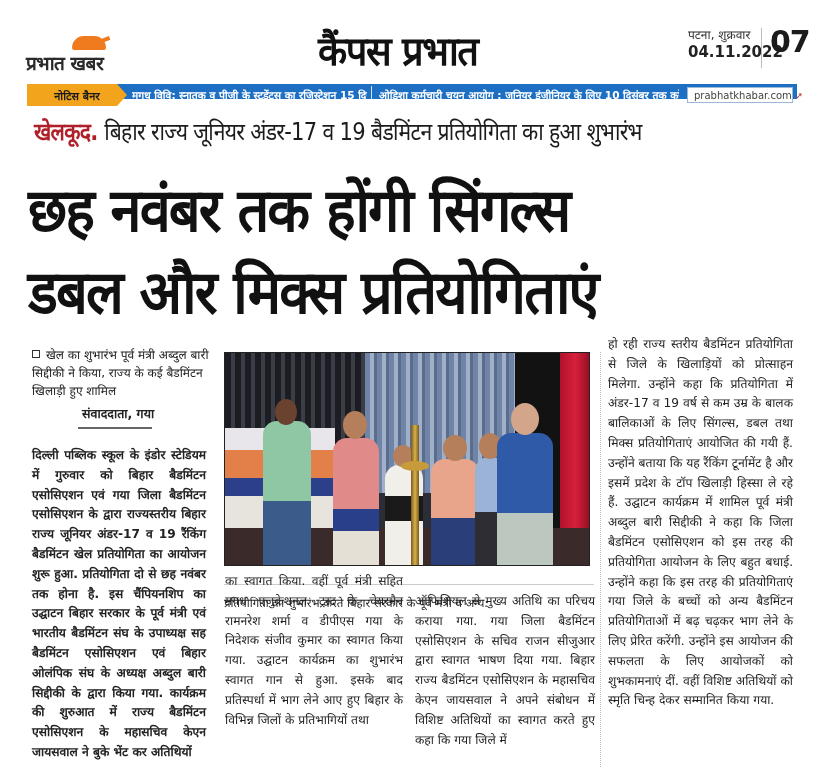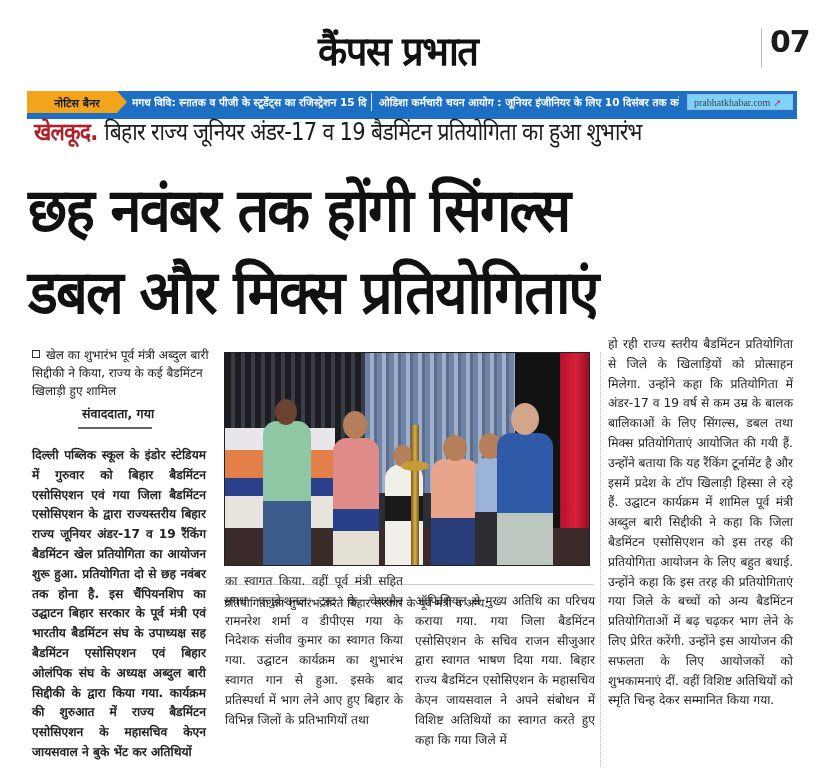--- a/index.html
+++ b/index.html
@@ -13,27 +13,27 @@
   .logo .name { position: absolute; left: 0; top: 26px; font-size: 19px; font-weight: bold; color: #2a2a2a; letter-spacing: -0.5px; white-space: nowrap; }
 
   .section-title { position: absolute; left: 318px; top: 22px; font-size: 40px; font-weight: bold; color: #111; letter-spacing: -1.5px; white-space: nowrap; transform: scaleX(0.95); transform-origin: left; }
 
   .dateline { position: absolute; left: 688px; top: 26px; text-align: left; }
   .dateline .city { font-size: 12px; color: #333; white-space: nowrap; }
   .dateline .date { font-size: 15px; font-weight: bold; color: #222; margin-top: 0; letter-spacing: 0; }
   .page-divider { position: absolute; left: 761px; top: 28px; width: 1px; height: 40px; background: #bbb; }
   .page-no { position: absolute; left: 770px; top: 24px; font-size: 30px; font-weight: bold; color: #1b1b1b; letter-spacing: -1px; }
 
-  .notice-bar { position: absolute; left: 27px; top: 84px; width: 770px; height: 28px; background: #1d6fc4; margin-top: 7px; }
+  .notice-bar { position: absolute; left: 27px; top: 84px; width: 770px; height: 15px; background: #1d6fc4; }
   .notice-tag { position: absolute; left: 0; top: 0; width: 100px; height: 22px; background: #f2a51c; color: #1b1b1b; font-size: 11px; font-weight: bold; display: flex; align-items: center; justify-content: center; clip-path: polygon(0 0, 90% 0, 100% 50%, 90% 100%, 0 100%); }
   .notice-item { position: absolute; top: 0; height: 22px; display: flex; align-items: center; color: #ffffff; font-size: 10.5px; font-weight: bold; white-space: nowrap; }
   .notice-item.i1 { left: 105px; width: 235px; overflow: hidden; }
   .notice-sep { position: absolute; left: 344px; top: 2px; width: 1px; height: 18px; background: #ffffff; opacity: 0.8; }
   .notice-item.i2 { left: 352px; width: 300px; overflow: hidden; }
-  .notice-site { position: absolute; left: 660px; top: 3px; width: 106px; height: 16px; background: #7dd3fc; border: 1px solid #9bb8d8; font-size: 10px; color: #444; display: flex; align-items: center; padding-left: 6px; font-family: Liberation Serif, serif; }
+  .notice-site { position: absolute; left: 660px; top: 3px; width: 106px; height: 16px; background: #ffffff; border: 1px solid #9bb8d8; font-size: 10px; color: #444; display: flex; align-items: center; padding-left: 6px; }
   .notice-site .cursor-icon { margin-left: 3px; font-size: 10px; color: #b44; }
 
   .kicker-line { position: absolute; left: 34px; top: 114px; font-size: 24px; font-weight: bold; white-space: nowrap; letter-spacing: -0.8px; transform: scaleX(0.88); transform-origin: left; }
   .kicker-line .kicker { color: #b0202a; }
   .kicker-line .deck { color: #1b1b1b; font-weight: normal; }
 
   .headline { position: absolute; left: 28px; width: 770px; font-size: 60px; font-weight: 900; color: #111; white-space: nowrap; letter-spacing: -2px; line-height: 1; transform-origin: left; }
   .headline.l1 { top: 180px; transform: scaleX(0.93); }
   .headline.l2 { top: 262px; transform: scaleX(0.93); }
 
@@ -63,21 +63,29 @@
   .photo .lamp-top { position: absolute; left: 176px; top: 108px; width: 28px; height: 10px; background: #c79a3a; border-radius: 50%; }
 
   .caption { position: absolute; left: 224px; top: 567px; font-size: 11.5px; color: #222; white-space: nowrap; margin-top: 28px; }
   .caption-rule { position: absolute; left: 224px; top: 584px; width: 370px; height: 1px; background: #ccc; }
   .col-dots { position: absolute; left: 600px; top: 352px; width: 1px; height: 415px; border-left: 1px dotted #bbb; }
 </style>
 </head>
 <body>
 
 <div class="masthead">
+  <div class="logo">
+    <span class="sun"></span>
+    <span class="name">प्रभात खबर</span>
+  </div>
   <div class="section-title">कैंपस प्रभात</div>
+  <div class="dateline">
+    <div class="city">पटना, शुक्रवार</div>
+    <div class="date">04.11.2022</div>
+  </div>
   <div class="page-divider"></div>
   <div class="page-no">07</div>
 </div>
 
 <div class="notice-bar">
   <div class="notice-tag">नोटिस बैनर</div>
   <div class="notice-item i1">मगध विवि: स्नातक व पीजी के स्टूडेंट्स का रजिस्ट्रेशन 15 दिसंबर तक</div>
   <div class="notice-sep"></div>
   <div class="notice-item i2">ओडिशा कर्मचारी चयन आयोग : जूनियर इंजीनियर के लिए 10 दिसंबर तक करें आवेदन</div>
   <div class="notice-site">

